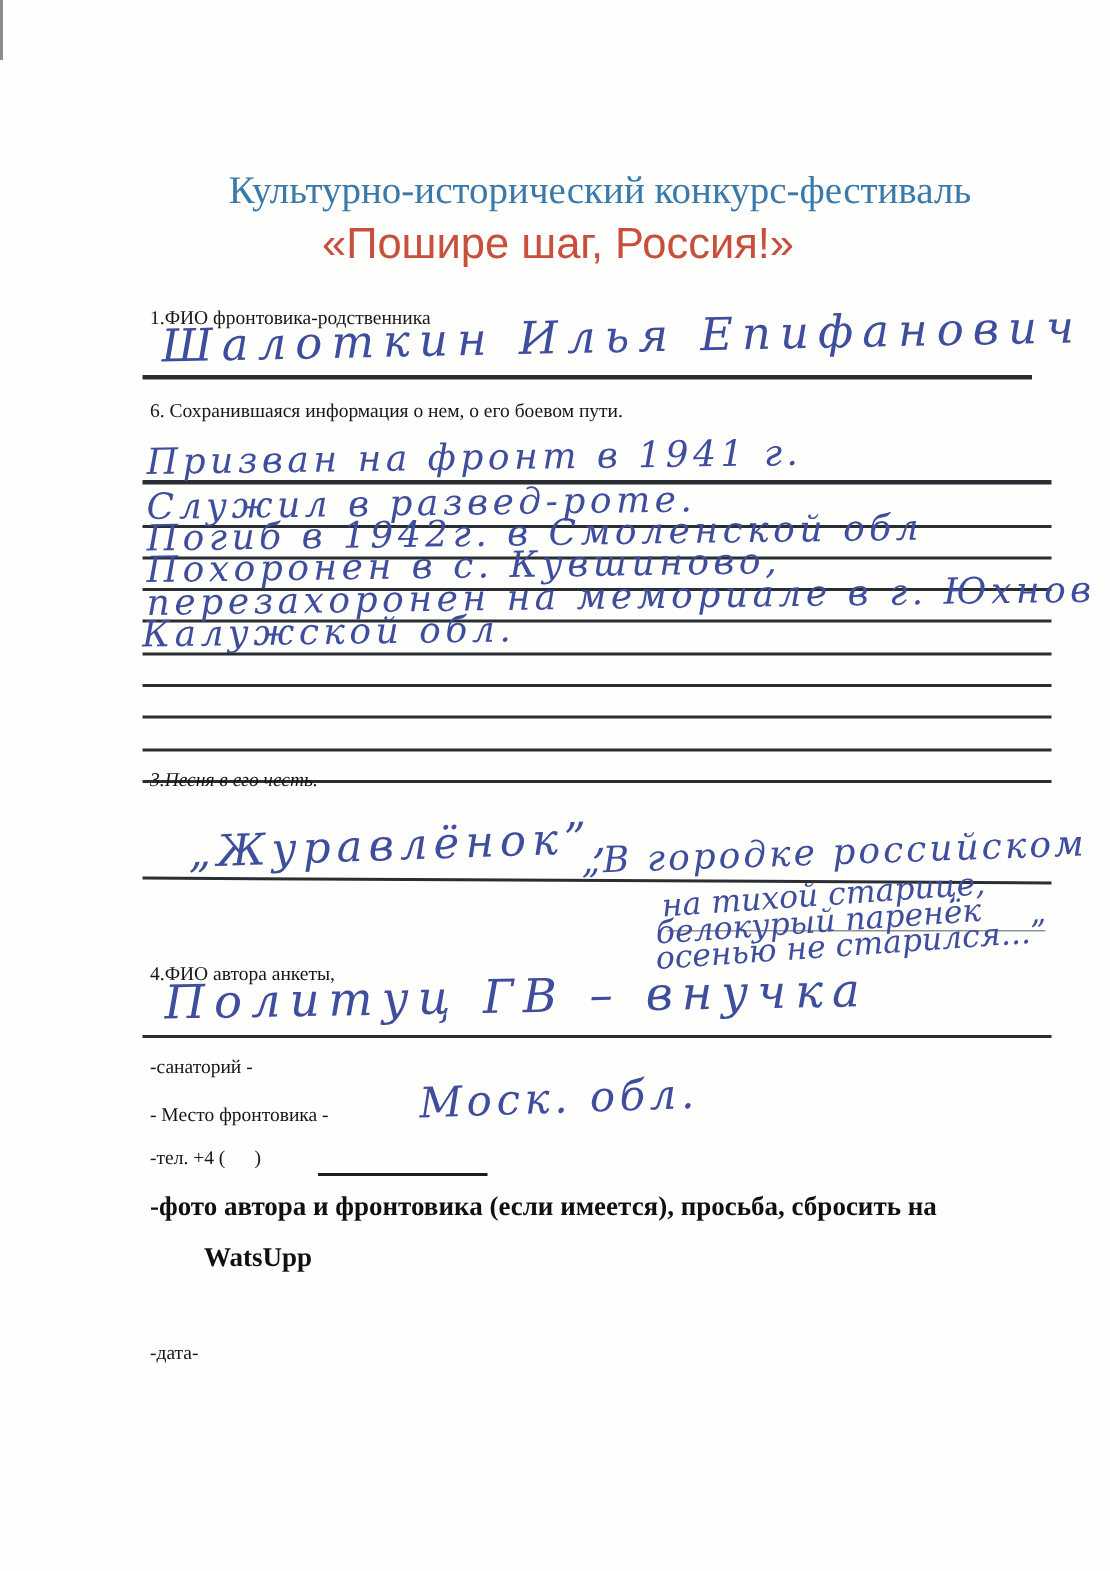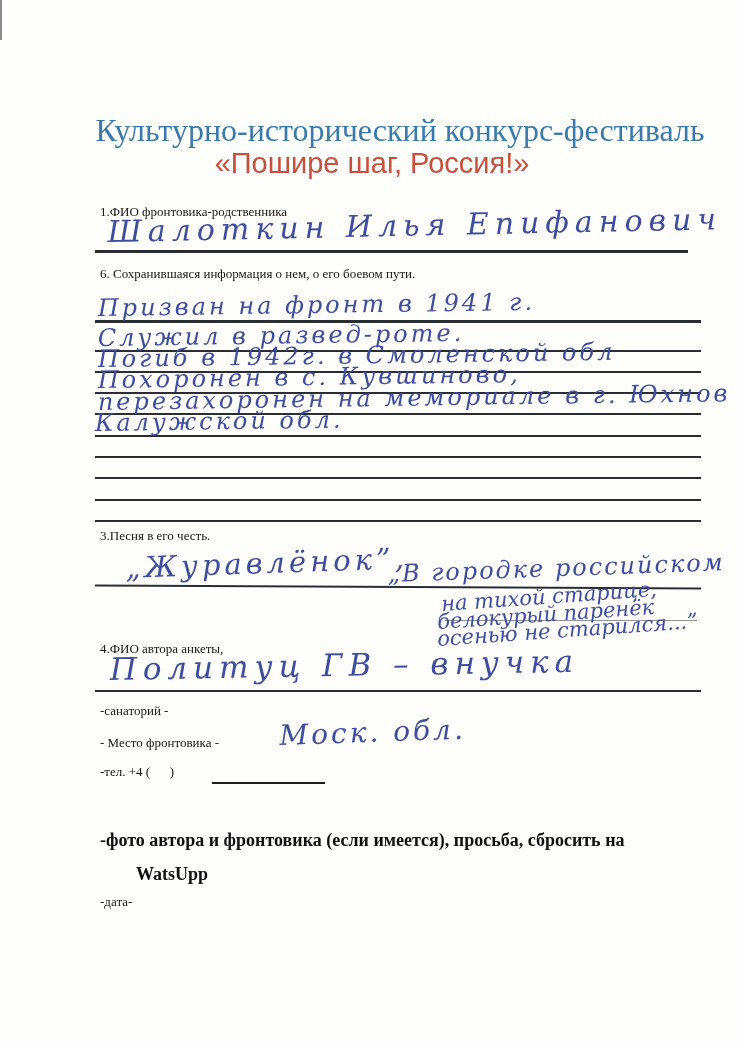--- a/index.html
+++ b/index.html
@@ -2,47 +2,47 @@
 <html lang="ru" style="--dedication-red: #b23a28; --subtitle-blue: #3a7aab; --festival-red: #c84f3c; --ink-blue: #3e4d9d; --rule-dark: #2a2d31;"><head>
 <meta charset="utf-8">
 <style>
   html,body{margin:0;padding:0;background:#ffffff;}
   .page{
     position:relative;width:740px;height:1047px;background:#fefefdff;
     overflow:hidden;font-family:"Liberation Serif",serif;color:#141414;
   }
   .abs{position:absolute;}
   .label{font-size:13px;white-space:nowrap;color:#161616;}
-  .bold{font-weight:bold;font-size:18px;color:#101010;margin-top:36px;}
+  .bold{font-weight:bold;font-size:18px;color:#101010;}
   .hw{
     font-family:"DejaVu Serif",serif;font-style:italic;
     color:var(--ink-blue,#3e4d9d);white-space:nowrap;transform-origin:left bottom;
   }
   .rule{position:absolute;background:var(--rule-dark,#2a2d31);height:2px;}
 
   .edge-mark{left:0;top:0;width:2px;height:40px;background:#8b8b8b;}
 
   .t-dedication{left:60px;top:79px;width:680px;text-align:center;font-size:25px;color:var(--dedication-red,#b23a28);}
-  .t-subtitle{left:60px;top:112px;width:680px;text-align:center;font-size:32px;color:var(--subtitle-blue,#3a7aab);}
+  .t-subtitle{left:60px;top:112px;width:680px;text-align:center;font-size:26px;color:var(--subtitle-blue,#3a7aab);}
   .t-festival{left:0;top:147px;width:744px;text-align:center;font-size:29px;font-family:"Liberation Sans",sans-serif;color:var(--festival-red,#c84f3c);}
 
   .q1-label{left:100px;top:204px;}
   .q1-answer{left:108px;top:214px;font-size:30px;letter-spacing:6px;transform:rotate(-1.2deg);}
   .q1-rule{left:95px;top:250px;width:593px;height:3px;}
 
   .q2-label{left:100px;top:266px;}
   .q2-rule{left:95px;width:606px;}
   .r2-1{top:320px;height:3px;} .r2-2{top:350px;} .r2-3{top:371px;} .r2-4{top:392px;}
   .r2-5{top:413px;} .r2-6{top:435px;} .r2-7{top:456px;} .r2-8{top:477px;}
   .r2-9{top:499px;} .r2-10{top:520px;}
   .q2-hw{left:98px;font-size:24px;letter-spacing:3px;transform:rotate(-0.8deg);}
   .q2-a{top:294px;} .q2-b{top:324px;} .q2-c{top:345px;}
   .q2-d{top:366px;} .q2-e{top:388px;} .q2-f{top:409px;left:95px;}
 
-  .q3-label{left:100px;top:528px;}
+  .q3-label{left:100px;top:512px;font-style:italic;}
   .q3-song{left:126px;top:551px;font-size:29px;letter-spacing:4px;transform:rotate(-2deg);}
   .q3-lyric1{left:388px;top:560px;font-size:24px;letter-spacing:2px;transform:rotate(-2deg);}
   .q3-rule{left:95px;top:586px;width:606px;transform:rotate(0.3deg);}
   .q3-rule-faint{left:445px;top:620px;width:252px;height:1px;background:#8f9296;}
   .q3-lyric2{left:442px;top:592px;font-size:21px;transform:rotate(-4deg);}
   .q3-lyric3{left:438px;top:610px;font-size:21px;transform:rotate(-4deg);}
   .q3-lyric4{left:438px;top:627px;font-size:21px;transform:rotate(-4deg);}
 
   .q4-label{left:100px;top:641px;}
   .q4-answer{left:110px;top:651px;font-size:31px;letter-spacing:6px;transform:rotate(-1deg);}

